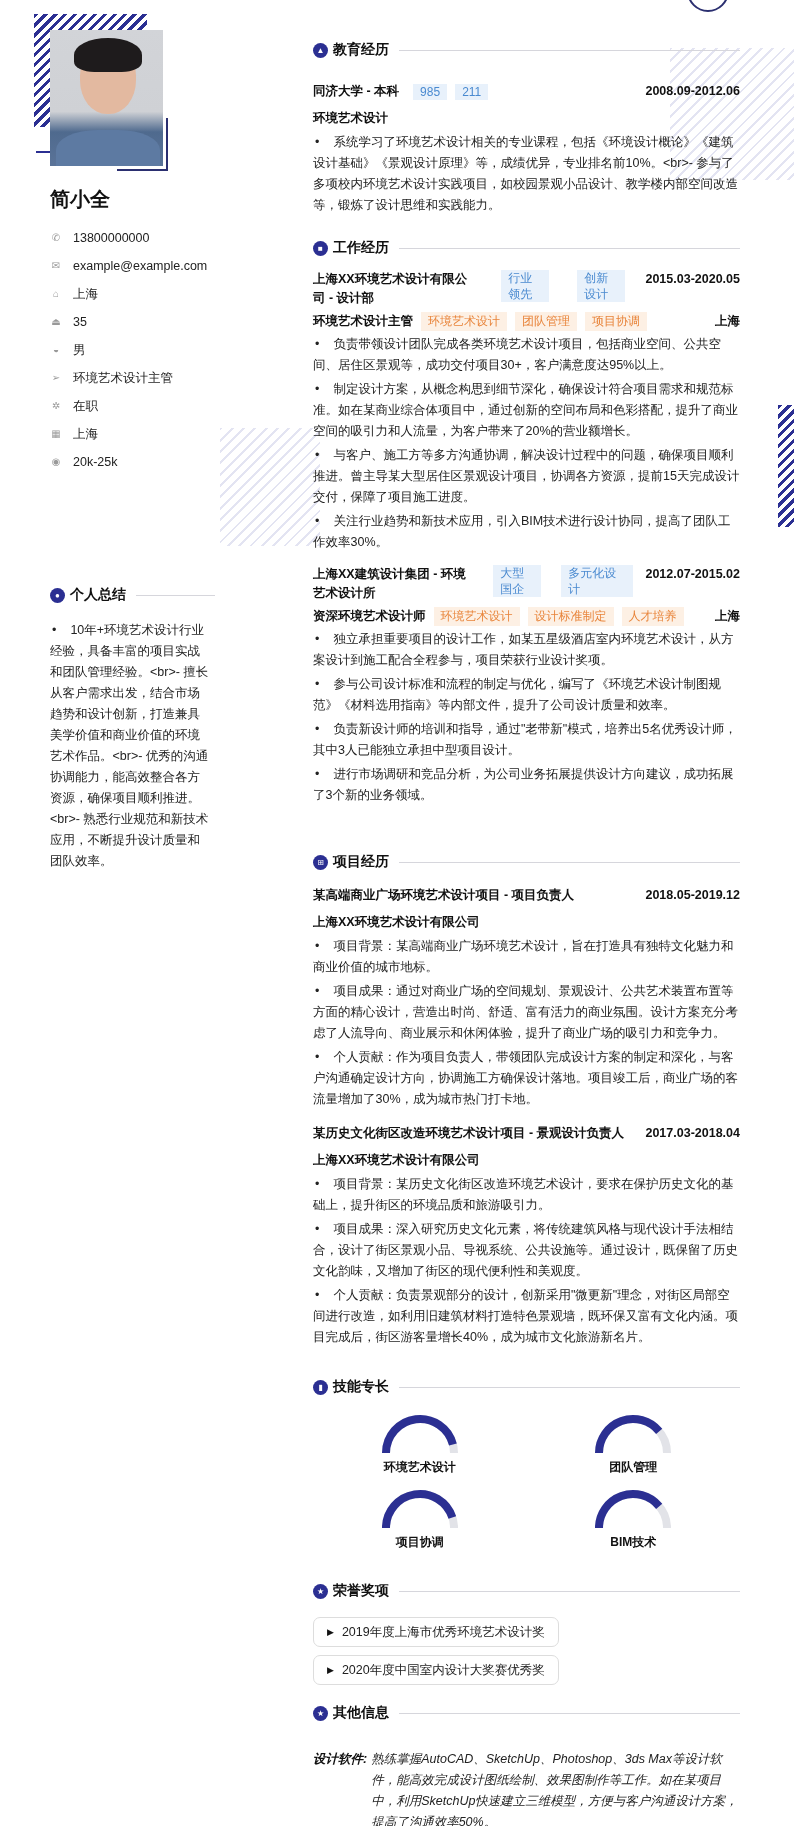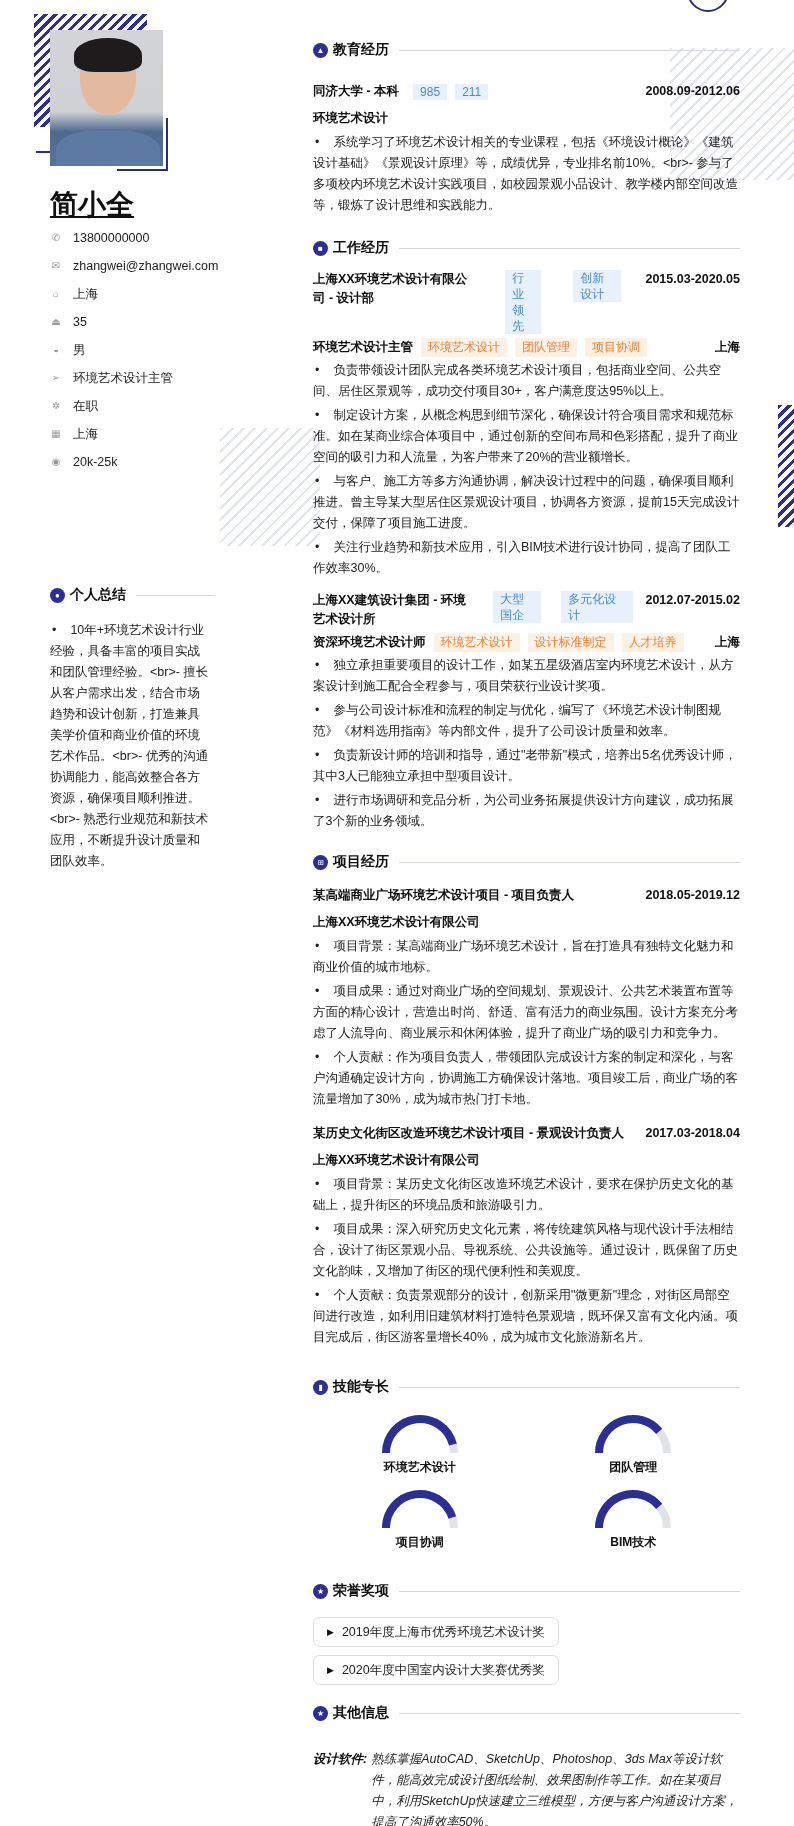--- a/index.html
+++ b/index.html
@@ -12,21 +12,21 @@
 
   
   .photo { left: 50px; top: 30px; width: 113px; height: 136px;
            background: linear-gradient(180deg,#d2d4d8 0%,#cfd1d5 60%,#4f6a8e 75%,#5a7398 100%); overflow: hidden; }
   .photo .head { position:absolute; left:30px; top:14px; width:56px; height:70px; border-radius:45% 45% 48% 48%; background:#e3b9a0; }
   .photo .hair { position:absolute; left:24px; top:8px; width:68px; height:34px; border-radius:50% 50% 30% 30%; background:#1e1b1c; }
   .photo .body { position:absolute; left:6px; top:100px; width:104px; height:50px; border-radius:40% 40% 0 0; background:#5d7aa2; }
   .bracket-h { left: 36px; top: 151px; width: 14px; height: 2px; background: #2b2f92; }
   .bracket-v { left: 166px; top: 118px; width: 2px; height: 53px; background: #2b2f70; }
   .bracket-b { left: 117px; top: 169px; width: 51px; height: 2px; background: #2b2f70; }
-  .name { left: 50px; top: 186px; font-size: 28px; font-weight: bold; color: #111; text-decoration: underline; }
+  .name { left: 50px; top: 186px; font-size: 20px; font-weight: bold; color: #111; }
   .contacts { left: 50px; top: 224px; }
   .contact { display: flex; align-items: center; height: 28px; font-size: 12.5px; color: #222; }
   .contact .ci { width: 12px; height: 12px; margin-right: 11px; color: #999; font-size: 10px; line-height: 12px; text-align: center; }
   .summary-head { left: 50px; top: 585px; width: 165px; display: flex; align-items: center; }
   .summary-body { left: 50px; top: 620px; width: 160px; font-size: 12.5px; line-height: 21px; color: #222; }
 
   
   .sec-head { display: flex; align-items: center; height: 20px; }
   .sec-icon { width: 15px; height: 15px; border-radius: 50%; background: #2b2f92; color: #fff; font-size: 8px;
               display: flex; align-items: center; justify-content: center; margin-right: 5px; flex-shrink: 0; }
@@ -73,21 +73,21 @@
 
 <div class="abs name">简小全</div>
 
 <div class="abs contacts">
   <div class="contact">
       <span class="ci">✆</span>
       <span>13800000000</span>
     </div>
   <div class="contact">
       <span class="ci">✉</span>
-      <span>zhangwei@zhangwei.com</span>
+      <span>example@example.com</span>
     </div>
   <div class="contact">
       <span class="ci">⌂</span>
       <span>上海</span>
     </div>
   <div class="contact">
       <span class="ci">⏏</span>
       <span>35</span>
     </div>
   <div class="contact">
@@ -143,21 +143,21 @@
 
 <div class="abs right" style="top:238px;">
   <div class="sec-head">
     <span class="sec-icon">■</span>
     <span class="sec-title">工作经历</span>
     <span class="sec-line"></span>
   </div>
 
   <div class="row" style="margin-top:12px;">
     <span class="t-bold" style="width:160px;">上海XX环境艺术设计有限公司 - 设计部</span>
-    <span class="tag-b" style="width:36px;">行业领先</span>
+    <span class="tag-b" style="width:48px;">行业领先</span>
     <span class="tag-b" style="width:48px;">创新设计</span>
     <span class="date">2015.03-2020.05</span>
   </div>
   <div class="row" style="margin-top:4px;align-items:center;">
     <div style="display:flex;align-items:center;">
       <span class="t-bold">环境艺术设计主管</span>
       <span class="tag-o">环境艺术设计</span>
       <span class="tag-o">团队管理</span>
       <span class="tag-o">项目协调</span>
     </div>

